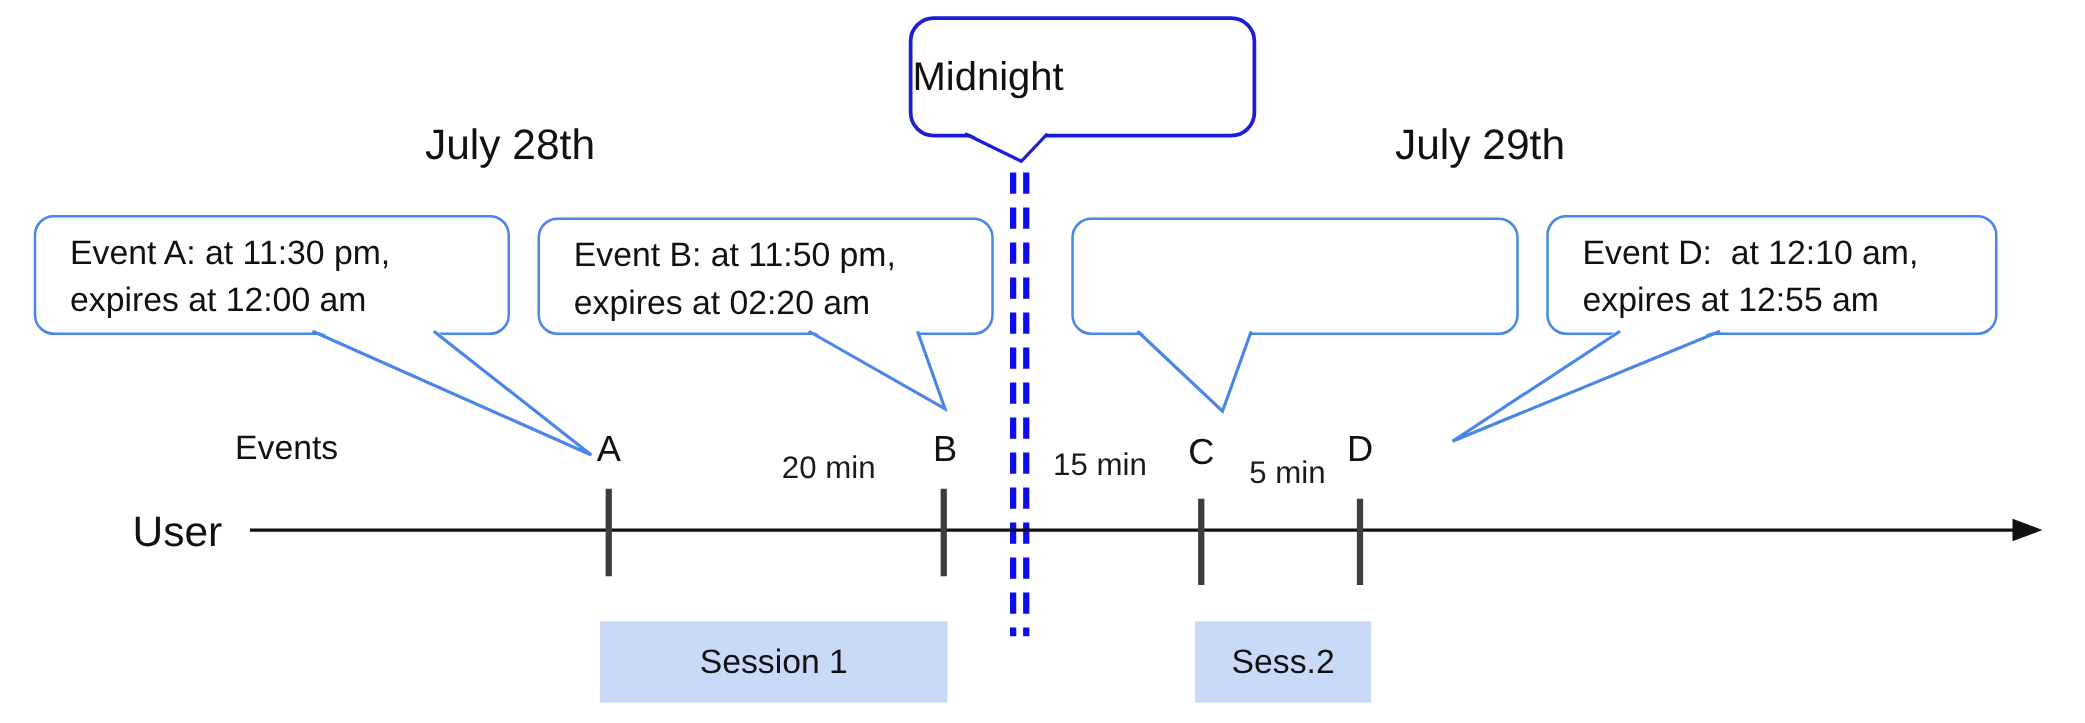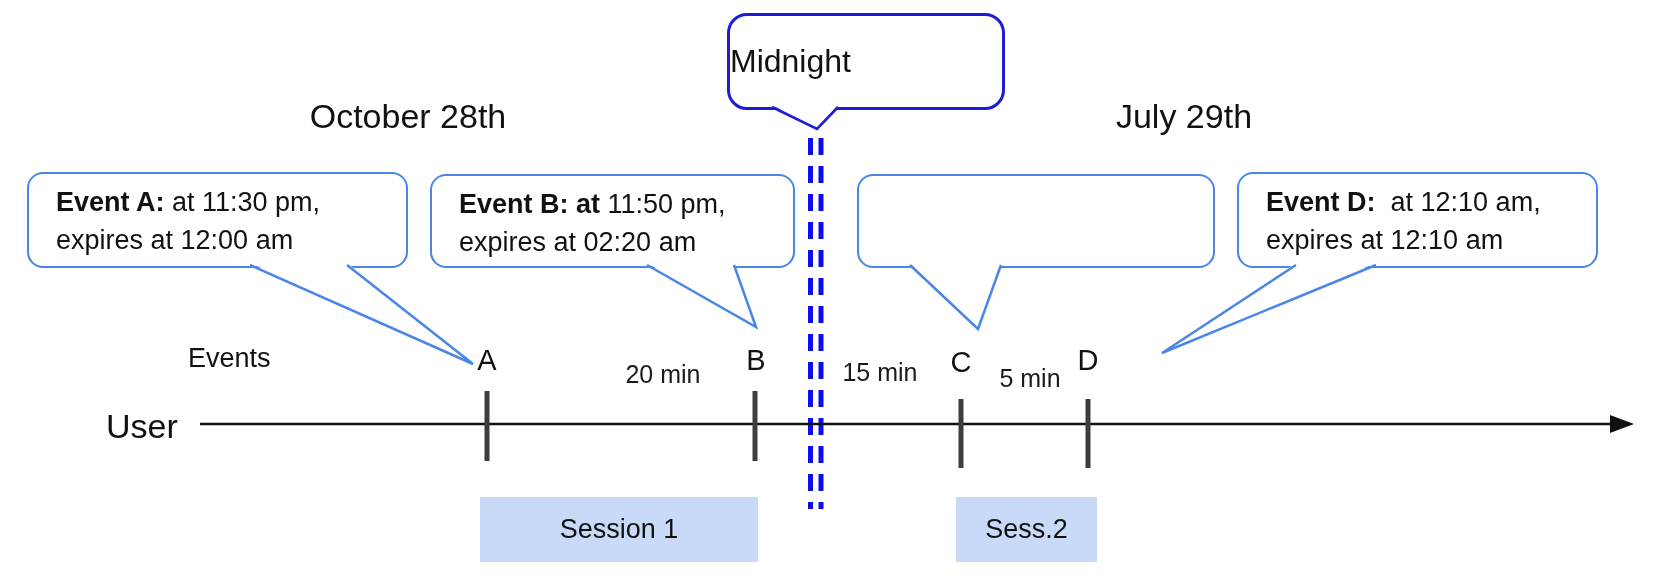--- a/index.html
+++ b/index.html
@@ -7,61 +7,61 @@
     position:relative;width:1668px;height:578px;background:#fff;overflow:hidden;
     font-family:"Liberation Sans", sans-serif;color:#111;
   }
   .abs{position:absolute;}
   .date-label{font-size:34px;text-align:center;width:200px;}
   .bubble{
     position:absolute;background:#fff;border:2.5px solid var(--event-border,#4a86e8);
     border-radius:16px;box-sizing:border-box;z-index:1;
     font-size:27px;line-height:38px;padding:9px 8px 0 27px;white-space:nowrap;
   }
-  .bubble b{font-weight:bold;text-align:right;}
+  .bubble b{font-weight:normal;text-align:right;}
   .bubble-midnight{
     position:absolute;background:#fff;border:3px solid var(--midnight-border,#1d1dd8);
     border-radius:20px;box-sizing:border-box;z-index:1;
     font-size:32px;display:flex;align-items:center;
   }
   .tick-label{font-size:29px;text-align:center;width:60px;}
   .interval-label{font-size:25px;text-align:center;width:120px;color:#1a1a1a;}
   .row-label{font-size:27px;}
   .user-label{font-size:34px;}
   .session-box{
     position:absolute;background:var(--session-fill,#c9daf8);z-index:1;
     display:flex;align-items:center;justify-content:center;font-size:27px;color:#111;
   }
   svg.overlay{position:absolute;left:0;top:0;z-index:5;pointer-events:none;}
 </style>
 </head>
 <body>
 
 <div id="canvas">
 
-  <div class="abs date-label" style="left:308px;top:97px;">October 28th</div>
+  <div class="abs date-label" style="left:308px;top:97px;">July 28th</div>
   <div class="abs date-label" style="left:1084px;top:97px;">July 29th</div>
 
   <div class="bubble-midnight" style="left:727px;top:13px;width:278px;height:97px;">
     <span>Midnight</span>
   </div>
 
   <div class="bubble" style="left:27px;top:172px;width:381px;height:96px;">
     <div><b>Event A:</b><span> at 11:30 pm,</span></div>
     <div>expires at 12:00 am</div>
   </div>
   <div class="bubble" style="left:430px;top:174px;width:365px;height:94px;">
     <div><b>Event B: at</b><span> 11:50 pm,</span></div>
     <div>expires at 02:20 am</div>
   </div>
   <div class="bubble" style="left:857px;top:174px;width:358px;height:94px;">
   </div>
   <div class="bubble" style="left:1237px;top:172px;width:361px;height:96px;">
     <div><b>Event D:</b><span> &nbsp;at 12:10 am,</span></div>
-    <div>expires at 12:10 am</div>
+    <div>expires at 12:55 am</div>
   </div>
 
   <div class="abs row-label" style="left:188px;top:343px;">Events</div>
   <div class="abs user-label" style="left:106px;top:407px;">User</div>
 
   <div class="abs tick-label" style="left:457px;top:344px;">A</div>
   <div class="abs tick-label" style="left:726px;top:344px;">B</div>
   <div class="abs tick-label" style="left:931px;top:346px;">C</div>
   <div class="abs tick-label" style="left:1058px;top:344px;">D</div>
 

